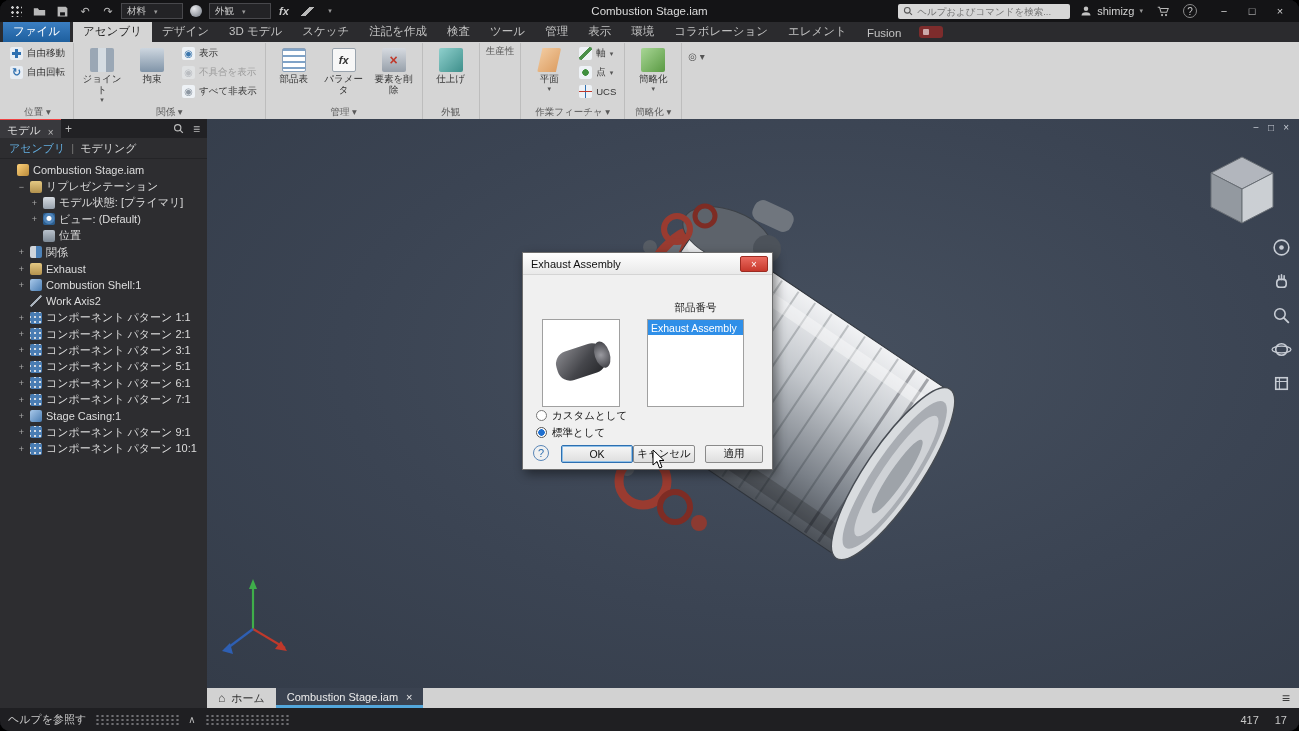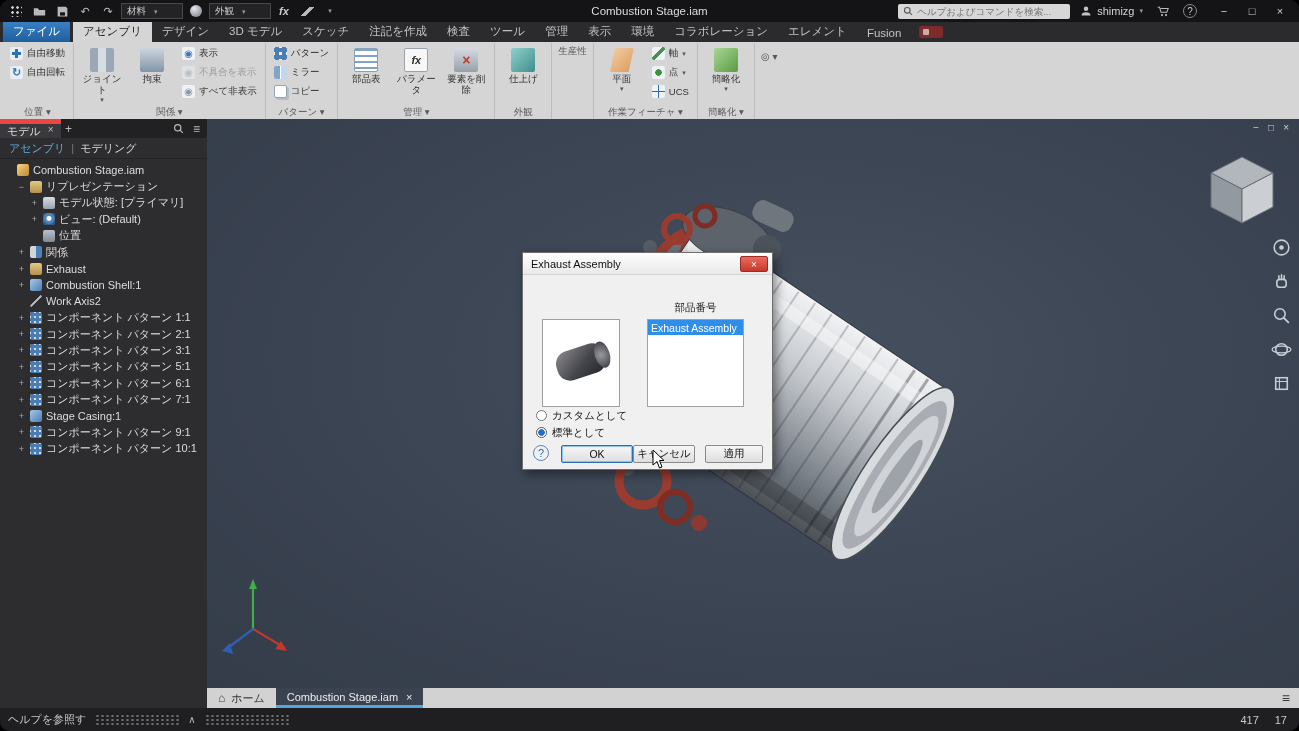--- a/index.html
+++ b/index.html
@@ -98,21 +98,21 @@
 .ric[data-icon="axis"]{background:linear-gradient(135deg,transparent 42%,#4a8f4a 42% 58%,transparent 58%),#eef2f6}
 .ric[data-icon="point"]{background:radial-gradient(circle,#3f8f3f 0 3px,transparent 3.5px),#eef2f6}
 .ric[data-icon="ucs"]{background:linear-gradient(0deg,transparent 45%,#c0392b 45% 55%,transparent 55%),
   linear-gradient(90deg,transparent 45%,#2d6fb0 45% 55%,transparent 55%),#eef2f6}
 .ric[data-icon="simplify"]{background:linear-gradient(135deg,#a8d695,#5a9a43)}
 
 
 .browser{position:absolute;left:0;top:119px;width:207px;height:589px;background:#2d2d30;color:#ddd;
   display:flex;flex-direction:column;z-index:20}
 .browser-tabs{height:19px;background:#212124;display:flex;align-items:center;font-size:11px;flex:none}
-.btab{height:19px;background:#39393d;display:flex;align-items:flex-start;gap:7px;padding:0 7px;border-top:5px solid #ef4444}
+.btab{height:19px;background:#39393d;display:flex;align-items:flex-end;gap:7px;padding:0 7px;border-top:1px solid #ef4444}
 .btab-close{color:#bbb;font-size:10px}
 .btab-add{width:16px;text-align:center;color:#bbb;font-size:12px}
 .browser-tools{margin-left:auto;display:flex;align-items:center;gap:9px;padding-right:7px;color:#bbb}
 .browser-tools svg{width:11px;height:11px;stroke:#bbb;fill:none}
 .hamburger{font-size:12px;color:#bbb}
 .browser-filter{height:21px;display:flex;align-items:center;gap:6px;padding:0 9px;font-size:11px;flex:none;border-bottom:1px solid #242427}
 .mode-assembly{color:#63aee0}
 .mode-sep{color:#777}
 .mode-modeling{color:#d9d9d9}
 .tree{flex:1;overflow:hidden;padding-top:3px;font-size:11px}
@@ -323,39 +323,20 @@
               <span class="slabel" data-name="show-sick-relationships-label">不具合を表示</span>
             </div>
             <div class="rbtn-small" data-name="hide-all-relationships-button">
               <span class="ric" data-name="hide-all-icon" data-icon="hide-all"></span>
               <span class="slabel" data-name="hide-all-relationships-label">すべて非表示</span>
             </div>
           </div>
         </div>
         <div class="rg-label" data-name="ribbon-group-label-relationships">関係 ▾</div>
       </div>
-      <div class="rgroup" data-name="ribbon-group-pattern">
-        <div class="rg-content">
-          <div class="rg-col">
-            <div class="rbtn-small" data-name="pattern-button">
-              <span class="ric" data-name="pattern-icon" data-icon="pattern"></span>
-              <span class="slabel" data-name="pattern-label">パターン</span>
-            </div>
-            <div class="rbtn-small" data-name="mirror-button">
-              <span class="ric" data-name="mirror-icon" data-icon="mirror"></span>
-              <span class="slabel" data-name="mirror-label">ミラー</span>
-            </div>
-            <div class="rbtn-small" data-name="copy-button">
-              <span class="ric" data-name="copy-icon" data-icon="copy"></span>
-              <span class="slabel" data-name="copy-label">コピー</span>
-            </div>
-          </div>
-        </div>
-        <div class="rg-label" data-name="ribbon-group-label-pattern">パターン ▾</div>
-      </div>
       <div class="rgroup" data-name="ribbon-group-manage">
         <div class="rg-content">
           <div class="rbtn-big" data-name="bom-button">
             <div class="ric" data-name="bom-icon" data-icon="bom"></div>
             <div class="rlabel" data-name="bom-label">部品表</div>
           </div>
           <div class="rbtn-big" data-name="parameters-button">
             <div class="ric" data-name="fx-icon" data-icon="fx"></div>
             <div class="rlabel" data-name="parameters-label">パラメータ</div>
           </div>

